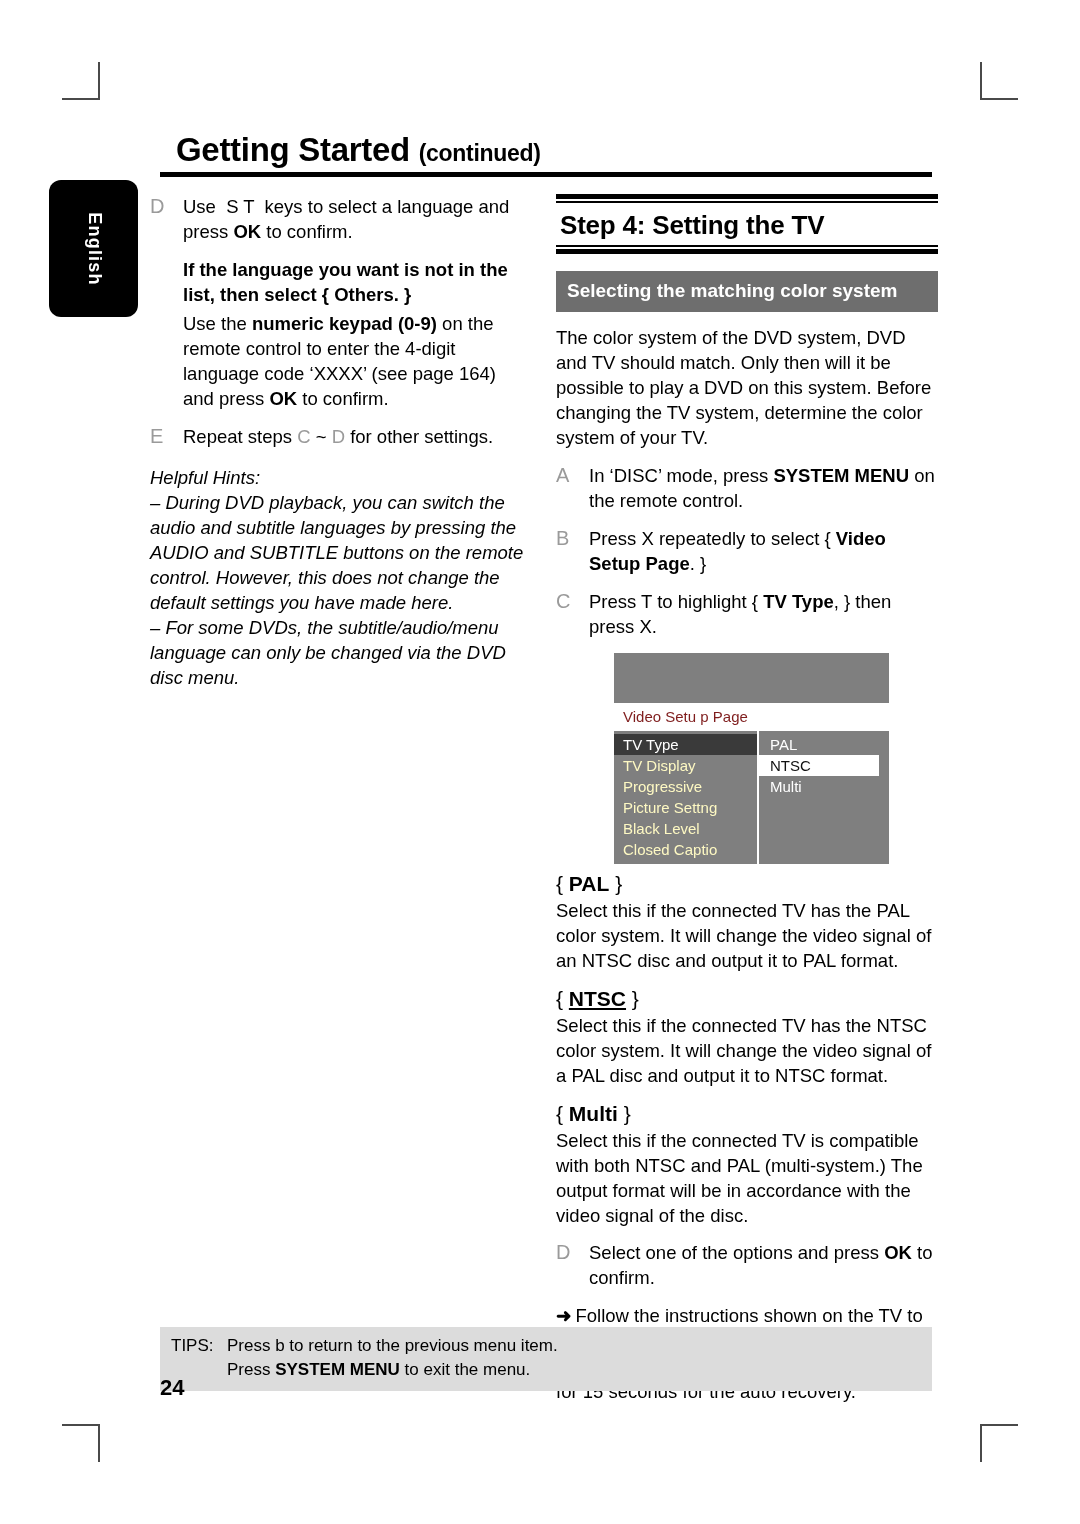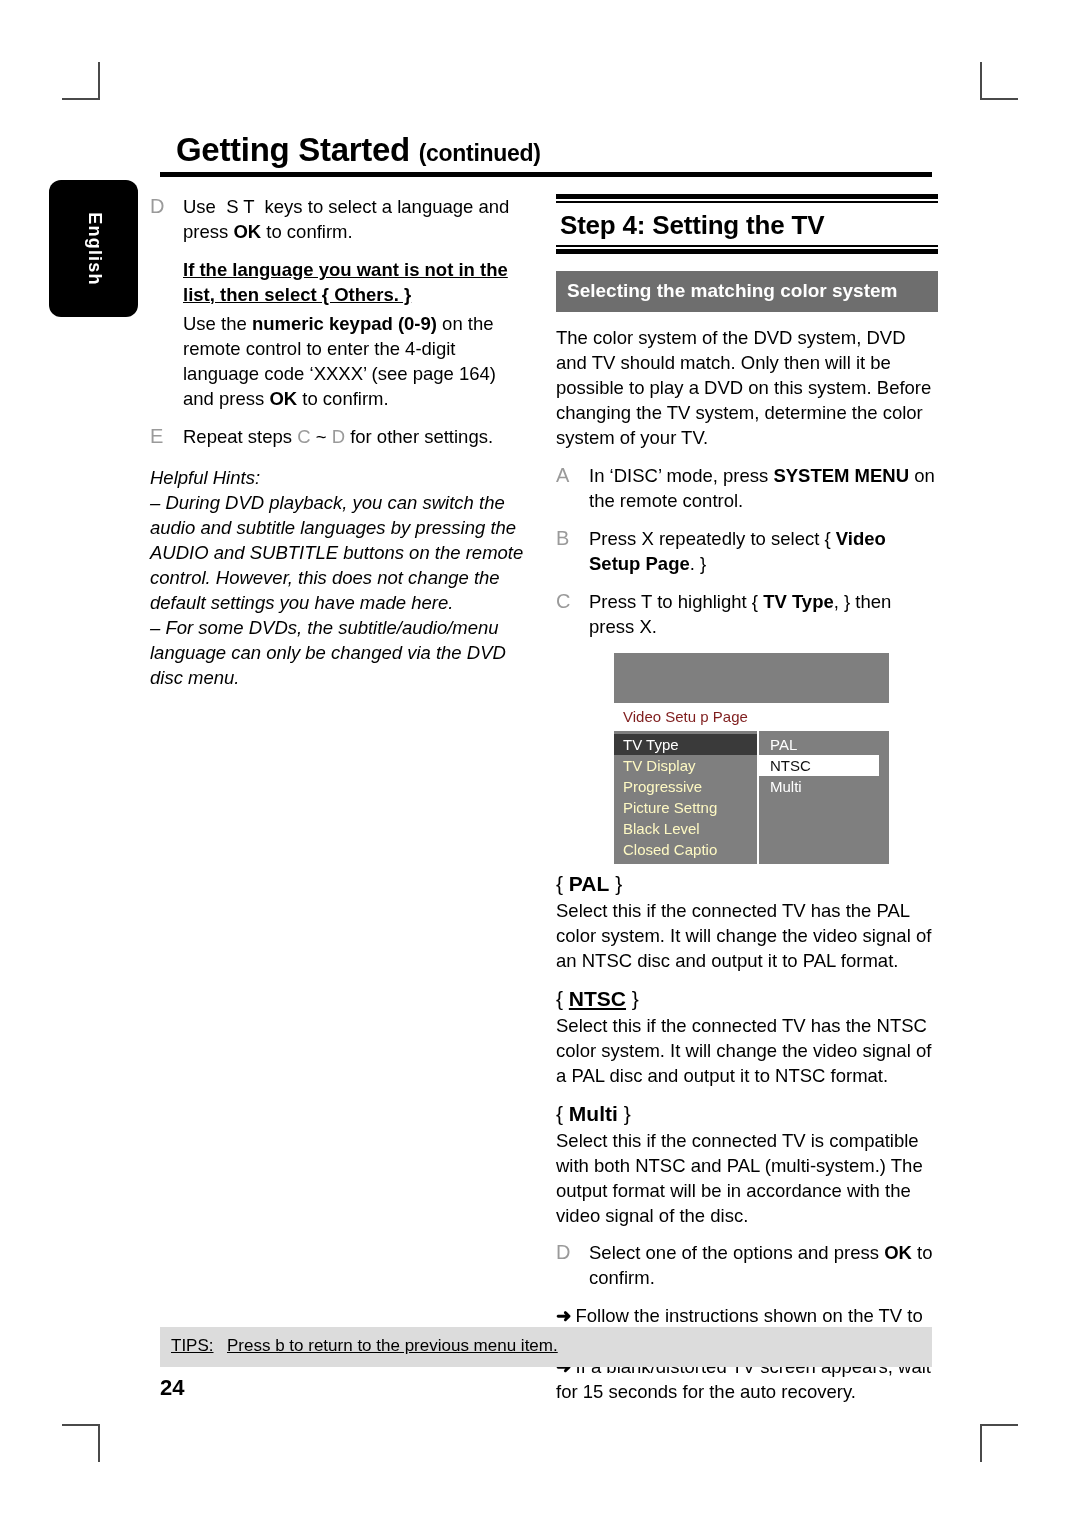--- a/index.html
+++ b/index.html
@@ -119,21 +119,21 @@
     top: 0;
     color: #9a9a9a;
     font-size: 20px;
     line-height: 25px;
   }
   .para {
     font-size: 18.5px;
     line-height: 25px;
     margin-bottom: 13px;
   }
-  .para.tight { margin-bottom: 4px; text-decoration: underline; }
+  .para.tight { margin-bottom: 4px; }
   .indent { padding-left: 33px; }
   b, .b { font-weight: bold; }
   .gray-inline { color: #9a9a9a; }
 
   
   .hints {
     font-style: italic;
     font-size: 18.5px;
     line-height: 25px;
     margin-top: 16px;
@@ -262,21 +262,20 @@
     top: 1327px;
     width: 772px;
     background: #dcdcdc;
     padding: 7px 0 9px 0;
     font-size: 17px;
     line-height: 24px;
   }
   .tips .row {
     display: flex;
     padding-left: 11px;
-    text-decoration: underline;
   }
   .tips .lbl {
     width: 56px;
     flex: none;
   }
   .pagenum {
     position: absolute;
     left: 160px;
     top: 1375px;
     font-size: 22px;
@@ -419,15 +418,19 @@
     <span class="arw">➜</span><span>If a blank/distorted TV screen appears, wait for 15 seconds for the auto recovery.</span>
   </div>
 
 </div>
 
 <div class="tips">
   <div class="row">
     <span class="lbl">TIPS:</span>
     <span>Press b to return to the previous menu item.</span>
   </div>
+  <div class="row">
+    <span class="lbl"></span>
+    <span><span>Press </span><b>SYSTEM MENU</b><span> to exit the menu.</span></span>
+  </div>
 </div>
 
 <div class="pagenum">24</div>
 
 </body></html>

